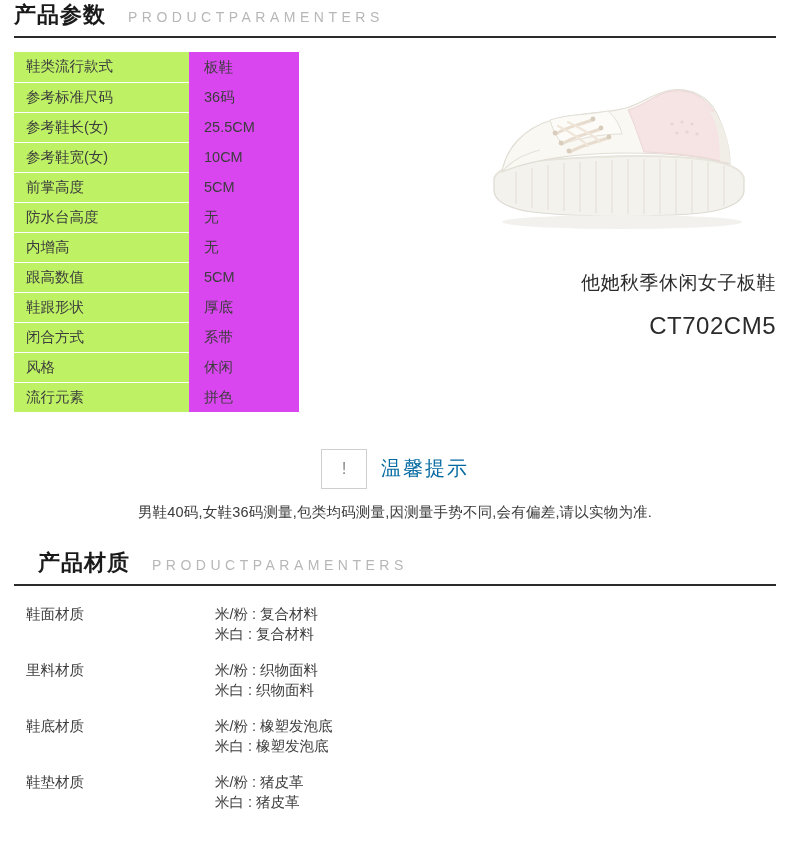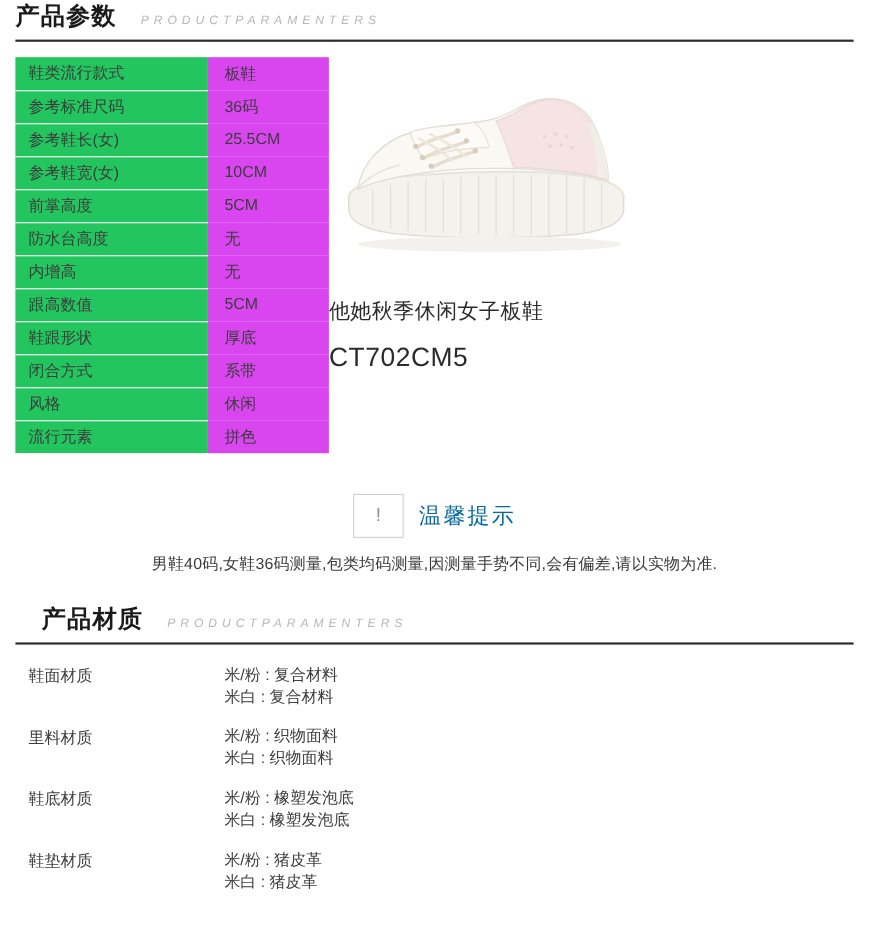--- a/index.html
+++ b/index.html
@@ -29,25 +29,24 @@
   }
   .section-head .cn {
     font-size: 22px;
     font-weight: bold;
     color: #1a1a1a;
     letter-spacing: 1px;
     white-space: nowrap;
   }
   .section-head .en {
     margin-left: 22px;
-    font-size: 11px;
+    font-size: 14px;
     color: #b7b7b7;
     letter-spacing: 4.5px;
     white-space: nowrap;
-    font-style: italic;
   }
   .head-rule {
     height: 2px;
     background: #2b2b2b;
     margin: 6px 14px 0 14px;
   }
 
   
   .top-block {
     display: flex;
@@ -62,34 +61,34 @@
   .param-table tr { height: 30px; }
   .param-table td {
     font-size: 14.5px;
     color: #3d3d3d;
     padding: 0 0 0 12px;
     vertical-align: middle;
     white-space: nowrap;
   }
   .param-table td.label {
     width: 175px;
-    background: #22c55e;
+    background: #bef264;
     border-bottom: 1px solid #ffffff;
   }
   .param-table td.value {
     width: 110px;
     background: #d946ef;
     padding-left: 15px;
   }
 
   .product-side {
     flex: 1;
     display: flex;
     flex-direction: column;
-    align-items: flex-start;
+    align-items: flex-end;
     padding-top: 10px;
   }
   .shoe-wrap {
     width: 300px;
     height: 190px;
     position: relative;
   }
   .shoe-wrap svg { display: block; }
   .product-name {
     font-size: 19px;
@@ -142,20 +141,21 @@
   
   .materials-head { margin-top: 26px; margin-left: 24px; }
   .mat-list {
     padding: 0 14px;
     margin-top: 18px;
   }
   .mat-row {
     display: flex;
     align-items: flex-start;
     margin-bottom: 16px;
+    gap: 11px;
   }
   .mat-label {
     width: 190px;
     font-size: 14.5px;
     color: #3d3d3d;
     padding-left: 12px;
     padding-top: 1px;
     white-space: nowrap;
   }
   .mat-values {

